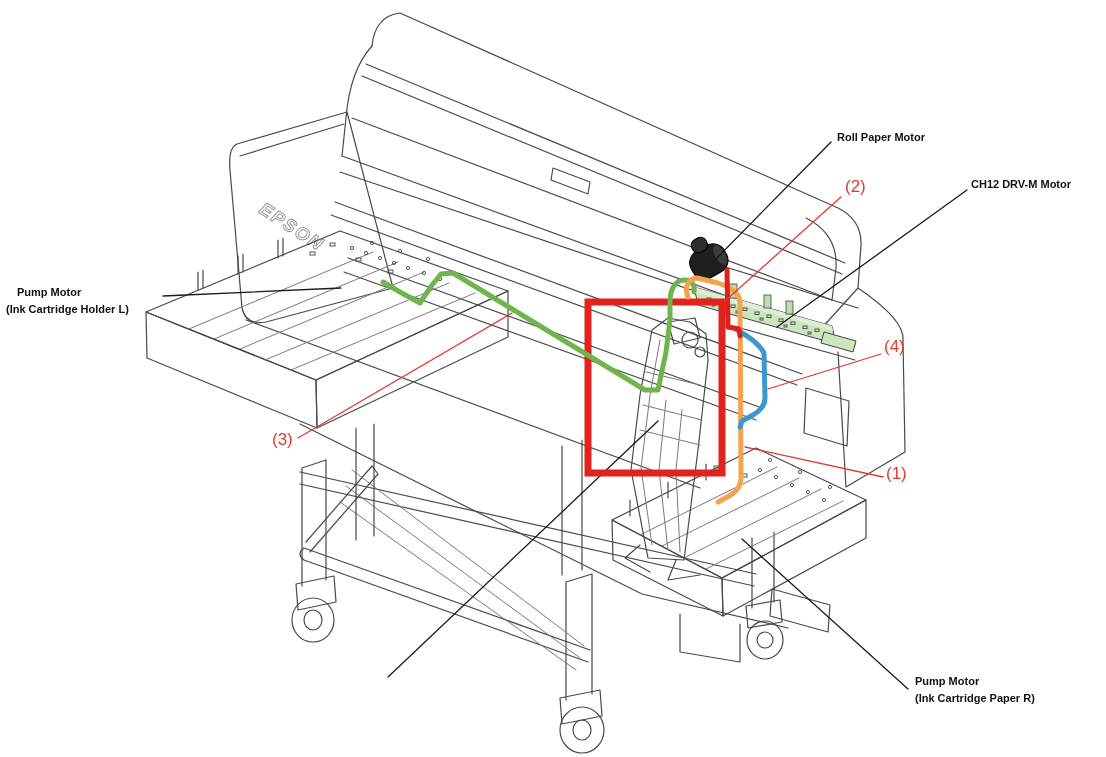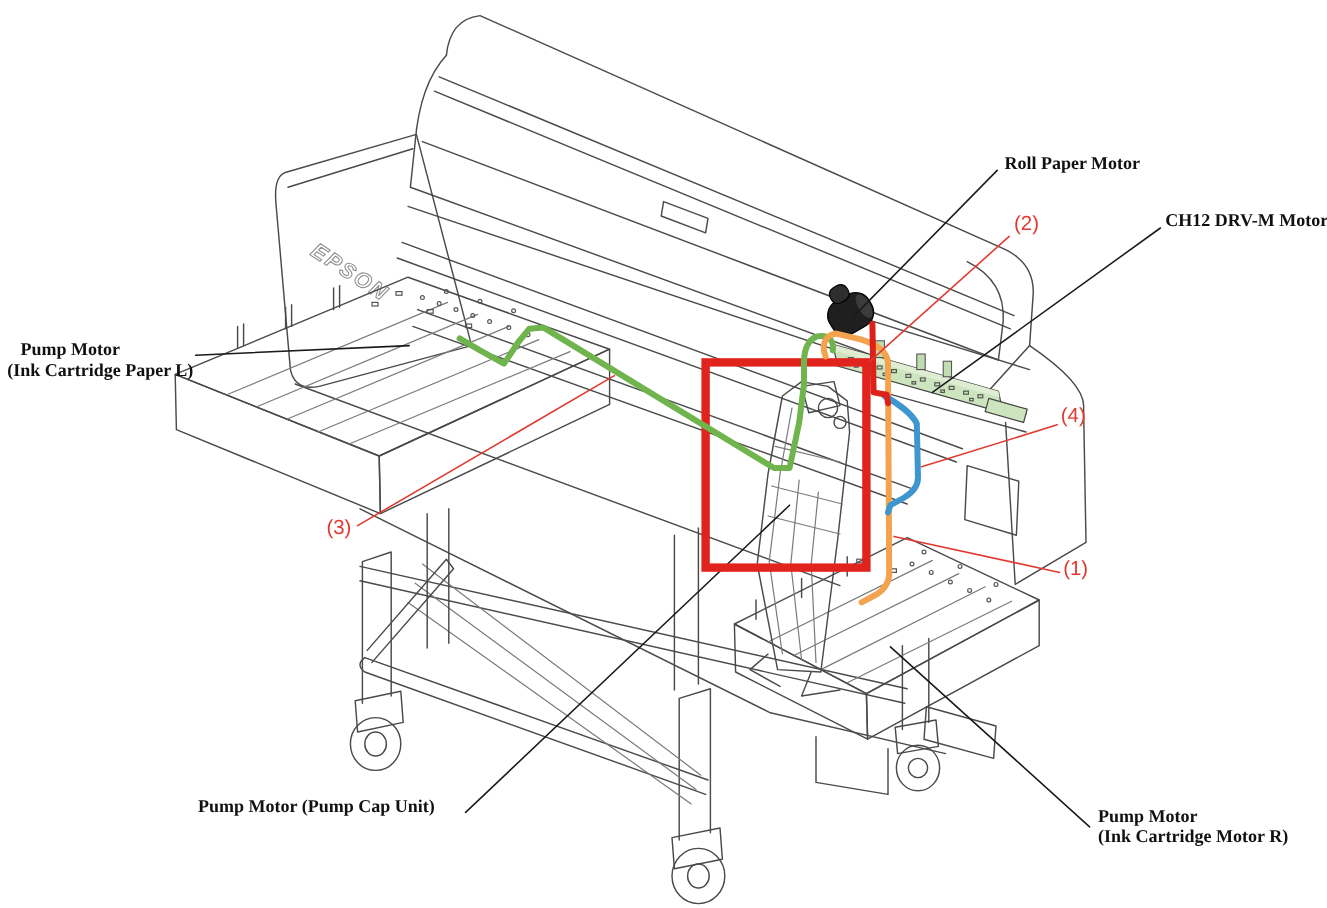--- a/index.html
+++ b/index.html
@@ -1,19 +1,19 @@
 <!DOCTYPE html>
 <html><head>
 <meta charset="utf-8">
 <style>
   html,body{margin:0;padding:0;background:#fff}
   .canvas{position:relative;width:1106px;height:757px;background:#ffffff;overflow:hidden;
           font-family:"Liberation Serif",serif}
   .canvas svg{position:absolute;left:0;top:0}
-  .lbl{position:absolute;font-family:Liberation Serif, serif;font-weight:700;font-size:15px;
+  .lbl{position:absolute;font-family:Liberation Sans, sans-serif;font-weight:700;font-size:11px;
        line-height:17px;color:#111;white-space:nowrap}
   .num{position:absolute;font-family:"Liberation Sans",sans-serif;font-weight:400;font-size:17px;
        color:#e03a30;white-space:nowrap}
   .art{fill:none;stroke:#4a4a4a;stroke-width:1.2;stroke-linejoin:round;stroke-linecap:round}
   .artthin{fill:none;stroke:#7a7a7a;stroke-width:1;stroke-linejoin:round;stroke-linecap:round}
   .mark{fill:none;stroke:#555;stroke-width:1}
   .leader{stroke:#1a1a1a;stroke-width:1.3;fill:none;stroke-linecap:round}
   .cable{fill:none;stroke-width:5;stroke-linecap:round;stroke-linejoin:round}
 </style>
 </head>
@@ -187,23 +187,22 @@
     <line x1="841" y1="197" x2="725" y2="301"></line>
     <line x1="298" y1="438" x2="512" y2="313"></line>
     <line x1="881" y1="354" x2="768" y2="389"></line>
     <line x1="883" y1="477" x2="745" y2="447"></line>
   </g>
 </svg>
 
   <div class="lbl" style="left:837px;top:129px">Roll Paper Motor</div>
   <div class="lbl" style="left:971px;top:176px">CH12 DRV-M Motor</div>
   <div class="lbl" style="left:17px;top:284px">Pump Motor</div>
-  <div class="lbl" style="left:6px;top:301px">(Ink Cartridge Paper L)</div>
-  <div class="lbl" style="left:165px;top:665px">Pump Motor (Pump Cap Unit)</div>
+  <div class="lbl" style="left:6px;top:301px">(Ink Cartridge Holder L)</div>
   <div class="lbl" style="left:915px;top:673px">Pump Motor</div>
-  <div class="lbl" style="left:915px;top:690px">(Ink Cartridge Motor R)</div>
+  <div class="lbl" style="left:915px;top:690px">(Ink Cartridge Paper R)</div>
 
   <div class="num" style="left:845px;top:177px">(2)</div>
   <div class="num" style="left:272px;top:430px">(3)</div>
   <div class="num" style="left:884px;top:337px">(4)</div>
   <div class="num" style="left:886px;top:464px">(1)</div>
 
 </div>
 
 </body></html>

